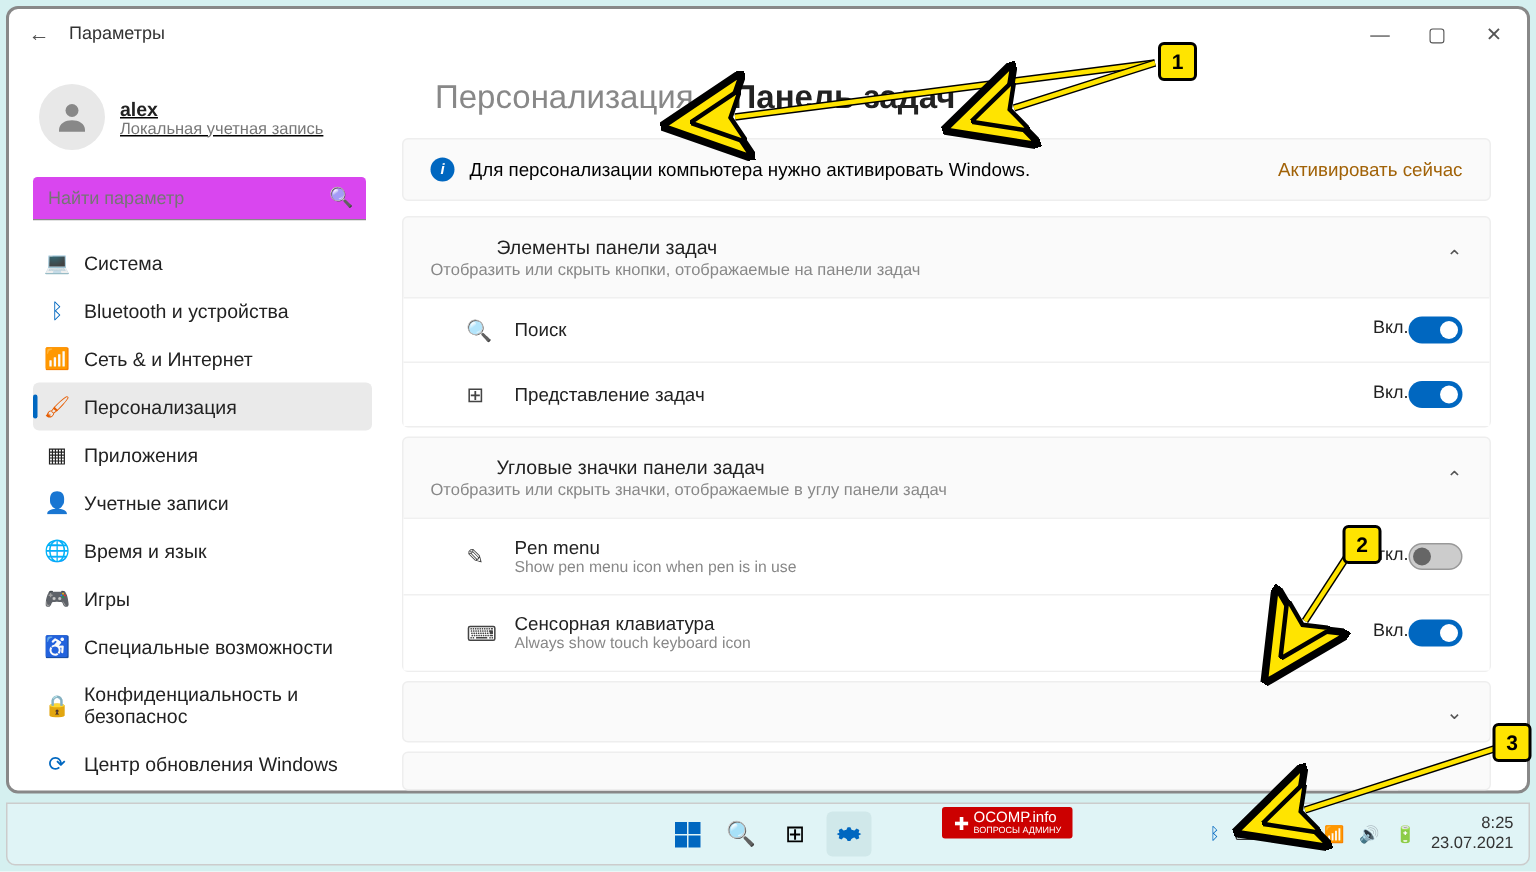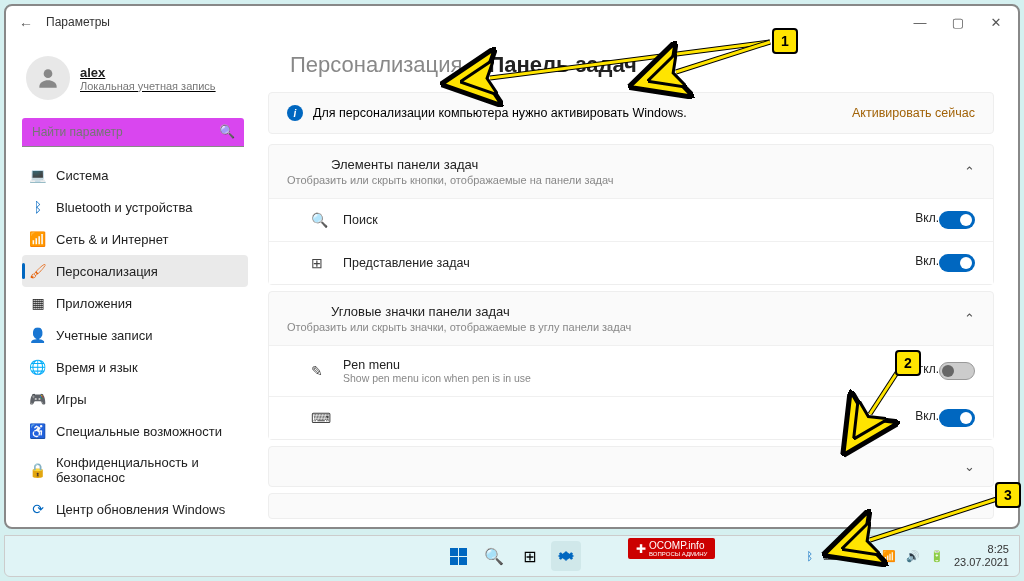--- a/index.html
+++ b/index.html
@@ -195,20 +195,24 @@
             <div class="row-title">Pen menu</div>
             <div class="row-sub">Show pen menu icon when pen is in use</div>
           </div>
           <div class="row-right">
             <span class="toggle-label">Откл.</span>
             <div class="toggle off"></div>
           </div>
         </div>
         <div class="row">
           <span class="row-icon">⌨</span>
+          <div>
+            <div class="row-title">Сенсорная клавиатура</div>
+            <div class="row-sub">Always show touch keyboard icon</div>
+          </div>
           <div class="row-right">
             <span class="toggle-label">Вкл.</span>
             <div class="toggle on"></div>
           </div>
         </div>
       </div>
 
       <div class="section">
         <div class="section-header">
           <span class="chevron">⌄</span>

